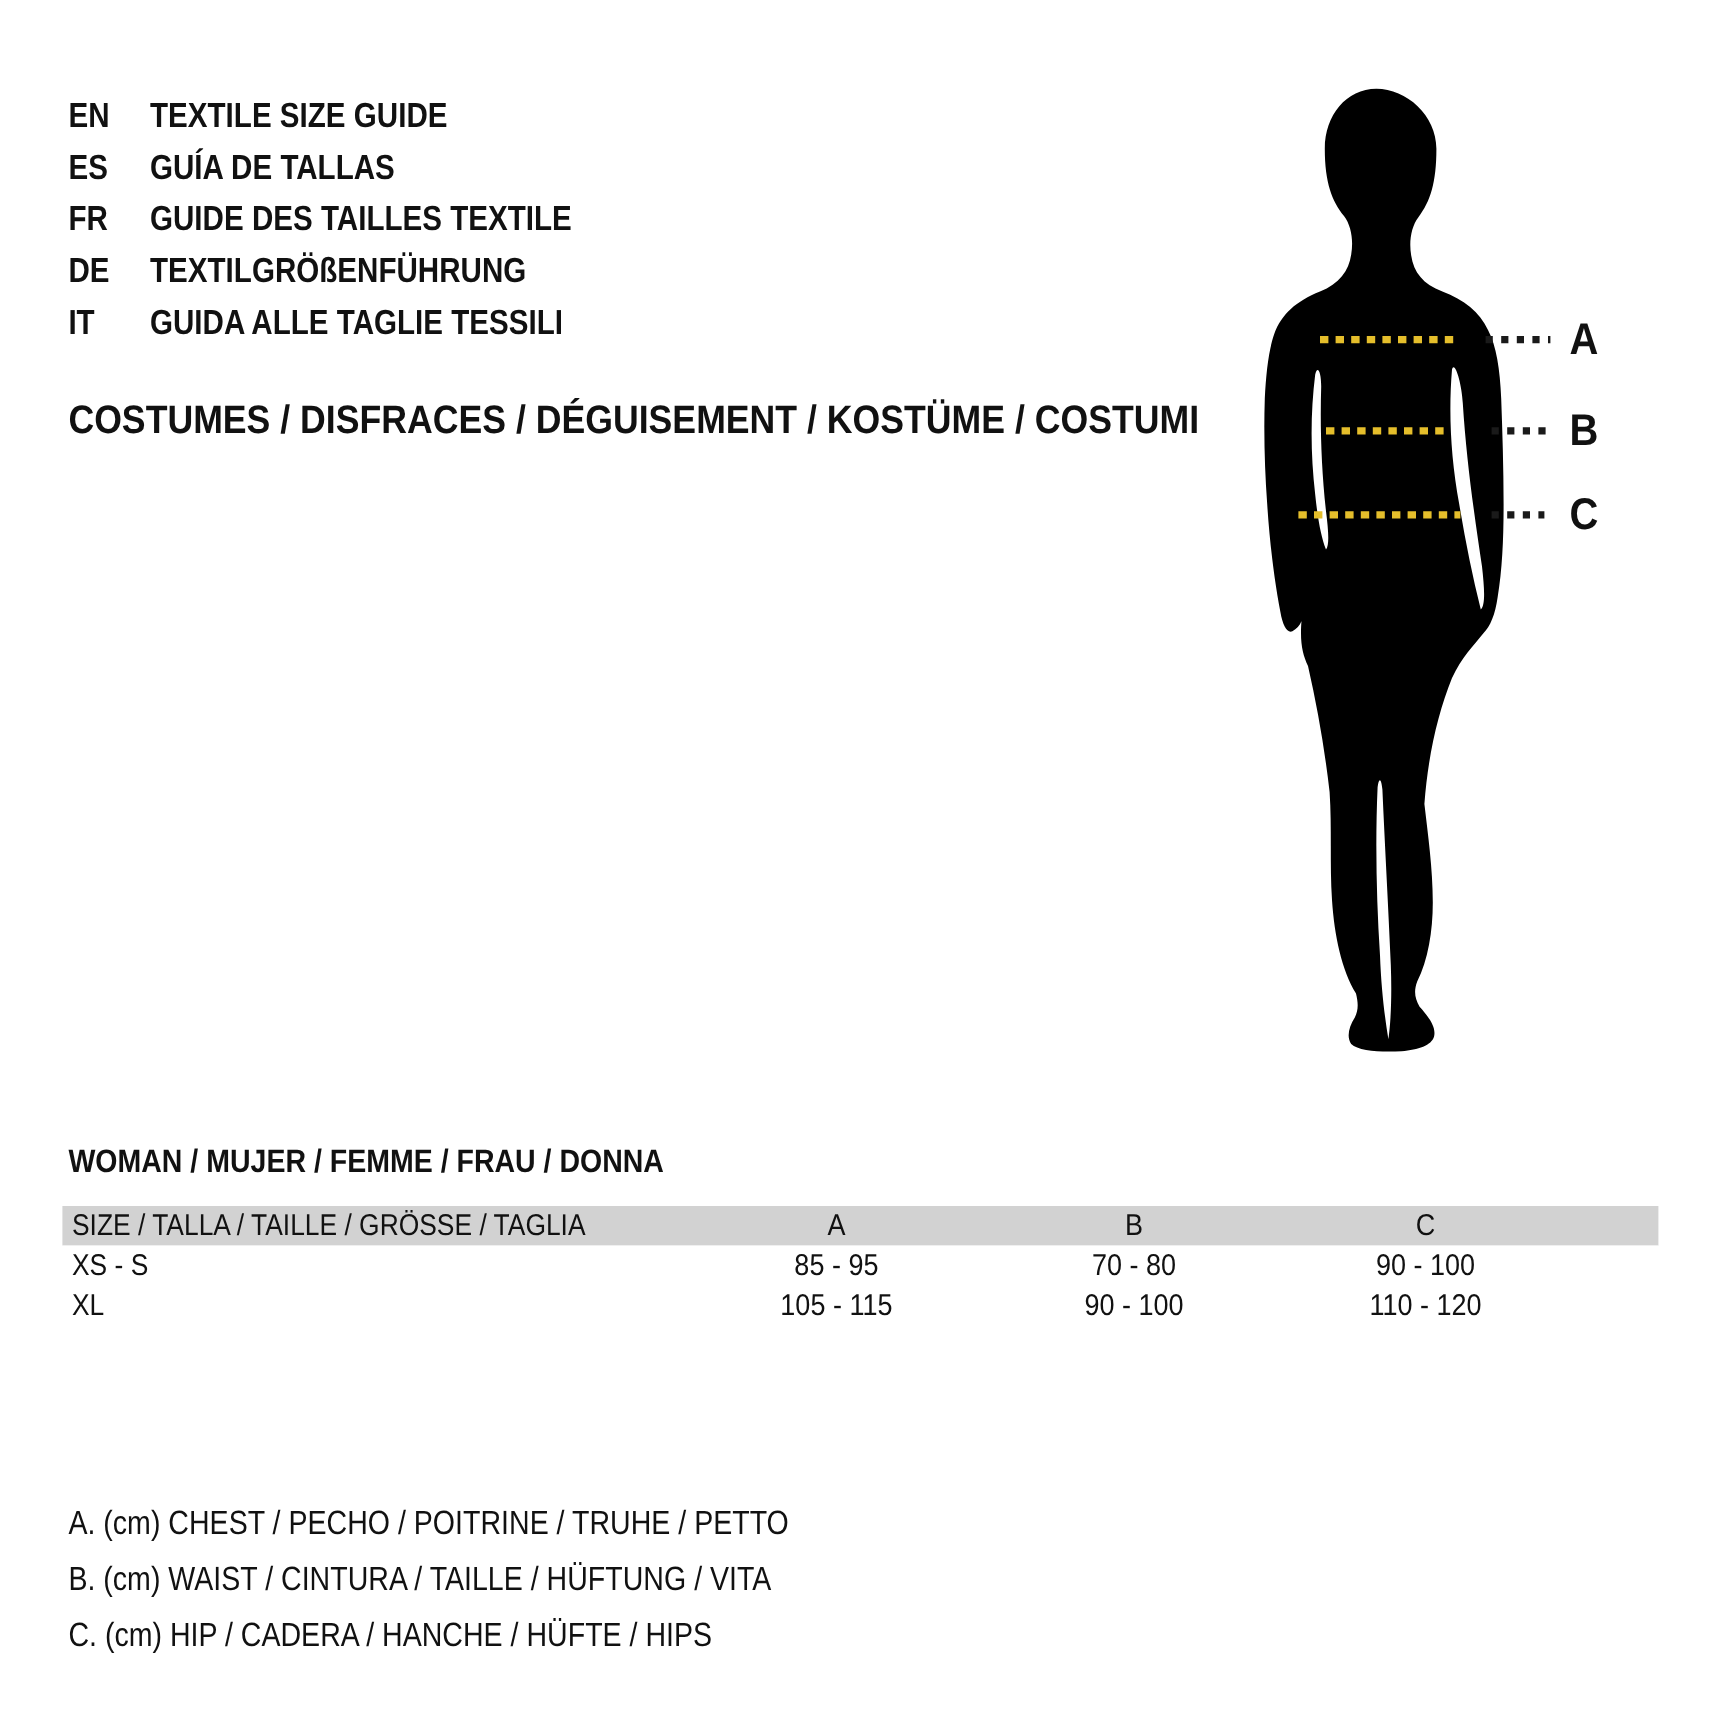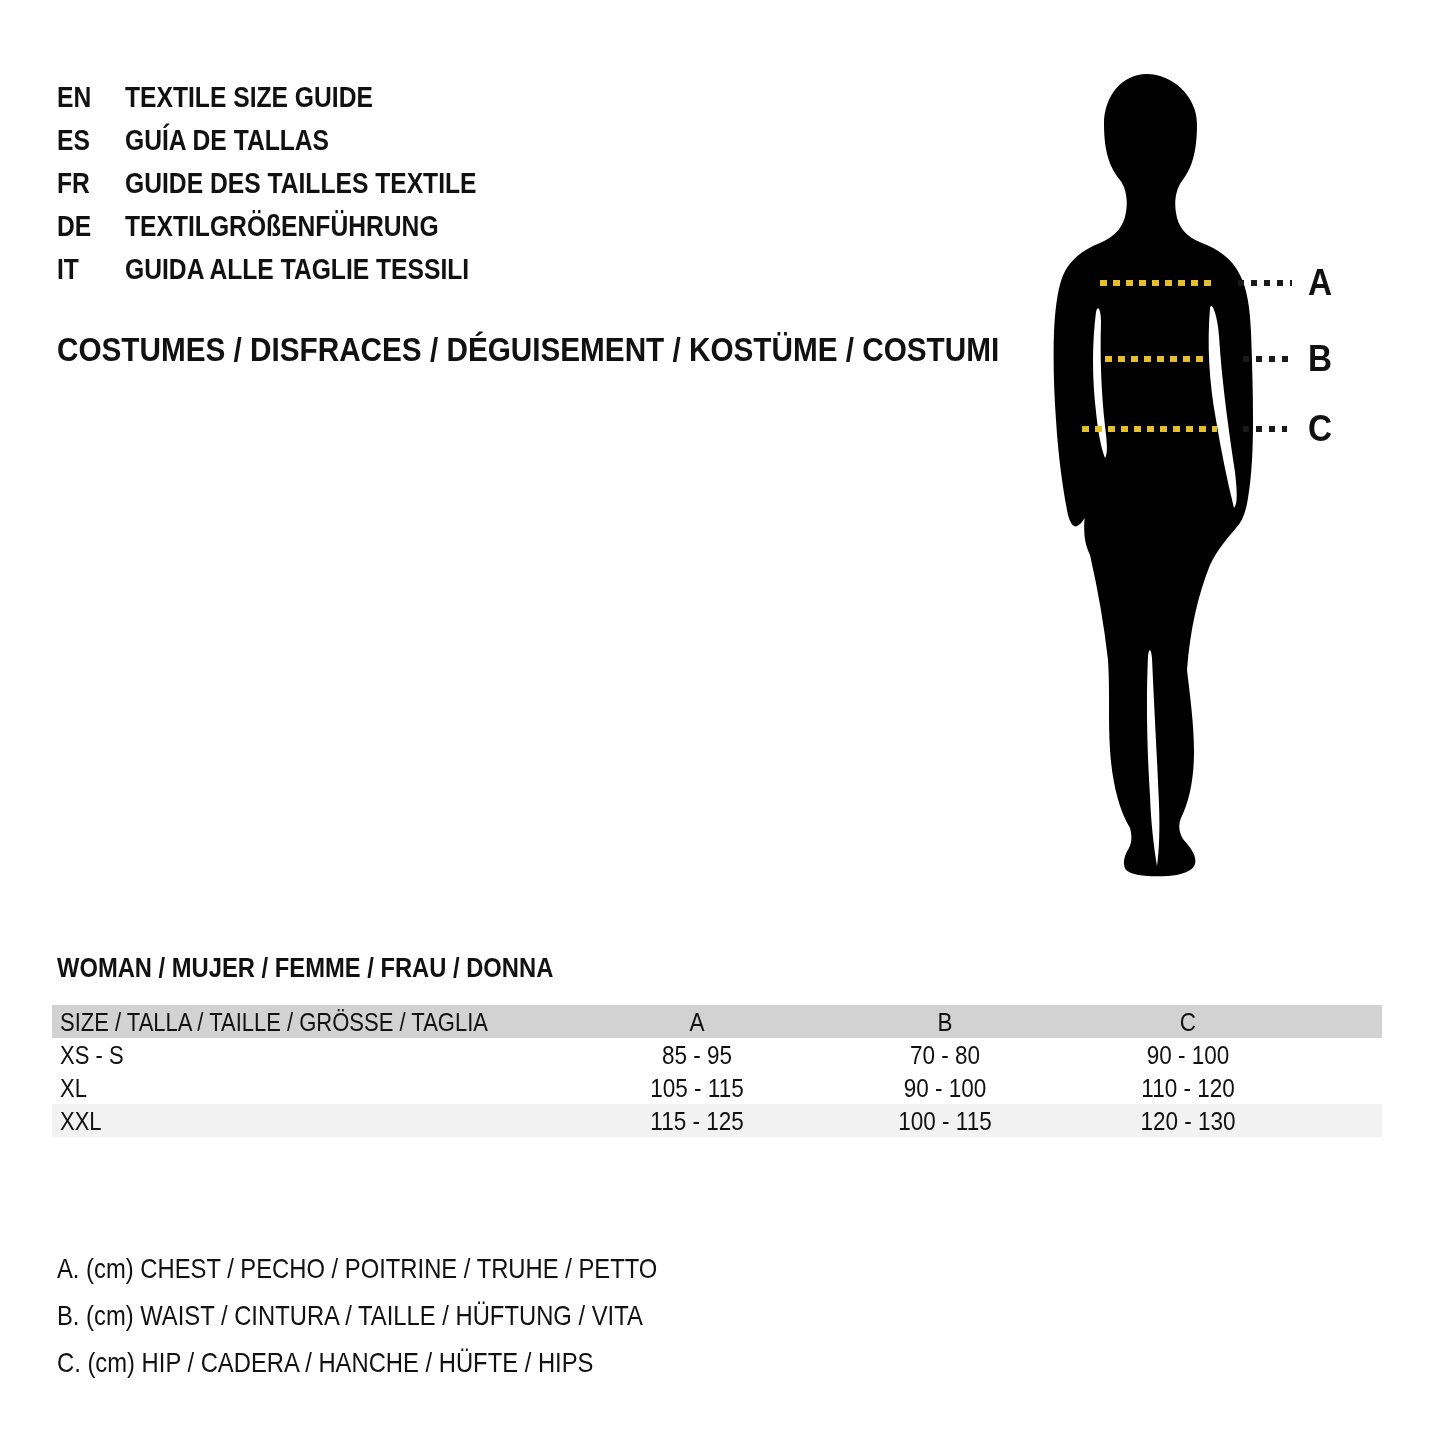--- a/index.html
+++ b/index.html
@@ -165,26 +165,20 @@
       <span class="val ca">85 - 95</span>
       <span class="val cb">70 - 80</span>
       <span class="val cc">90 - 100</span>
     </div>
     <div class="trow">
       <span class="lbl">XL</span>
       <span class="val ca">105 - 115</span>
       <span class="val cb">90 - 100</span>
       <span class="val cc">110 - 120</span>
     </div>
-    <div class="trow alt">
-      <span class="lbl">XXL</span>
-      <span class="val ca">115 - 125</span>
-      <span class="val cb">100 - 115</span>
-      <span class="val cc">120 - 130</span>
-    </div>
   </div>
 
   <div class="abs legend-block">
     <div>A. (cm) CHEST / PECHO / POITRINE / TRUHE / PETTO</div>
     <div>B. (cm) WAIST / CINTURA / TAILLE / HÜFTUNG / VITA</div>
     <div>C. (cm) HIP / CADERA / HANCHE / HÜFTE / HIPS</div>
   </div>
 
 </div>
 

